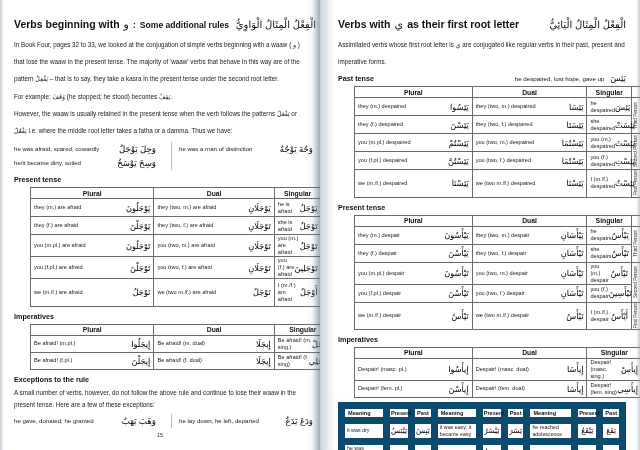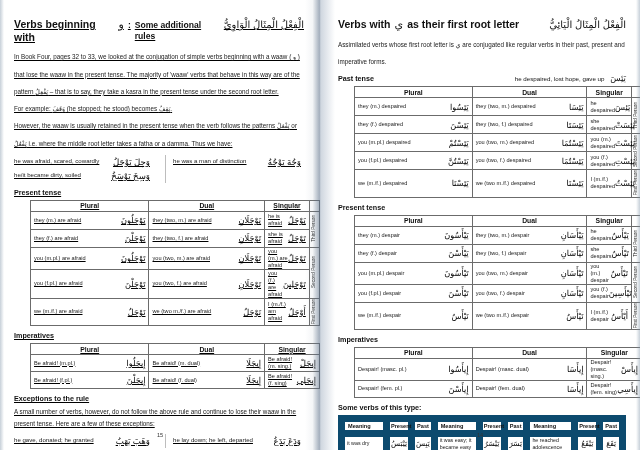--- a/index.html
+++ b/index.html
@@ -15,21 +15,21 @@
     width: 640px; height: 450px;
     background: #fdfdfd;
     display: flex;
   }
   .page {
     position: relative;
     width: 320px; height: 450px;
     background: #ffffff;
     padding: 18px 14px 10px 14px;
   }
-  .page.left  { padding-right: 16px; text-decoration: underline; }
+  .page.left  { padding-right: 4px; }
   .page.right { padding-left: 18px; }
 
   
   #gutter {
     position: absolute;
     left: 305px; top: 0;
     width: 30px; height: 450px;
     background: linear-gradient(to right,
       rgba(255,255,255,0) 0%,
       rgba(150,165,180,0.10) 25%,
@@ -714,21 +714,20 @@
         <td class="cell">
               <div class="cellin">
                 <span class="en">Despair! (fem. sing)</span>
                 <span class="ar">إِيأَسِي</span>
               </div>
             </td>
       </tr>
     </tbody>
       </table>
 
-    <div class="secttl">Some verbs of this type:</div>
     <table class="vtype">
       <colgroup>
         <col style="width:16%">
           <col style="width:9%">
           <col style="width:8%">
         <col style="width:16%">
           <col style="width:9%">
           <col style="width:8%">
         <col style="width:17%">
           <col style="width:9%">

